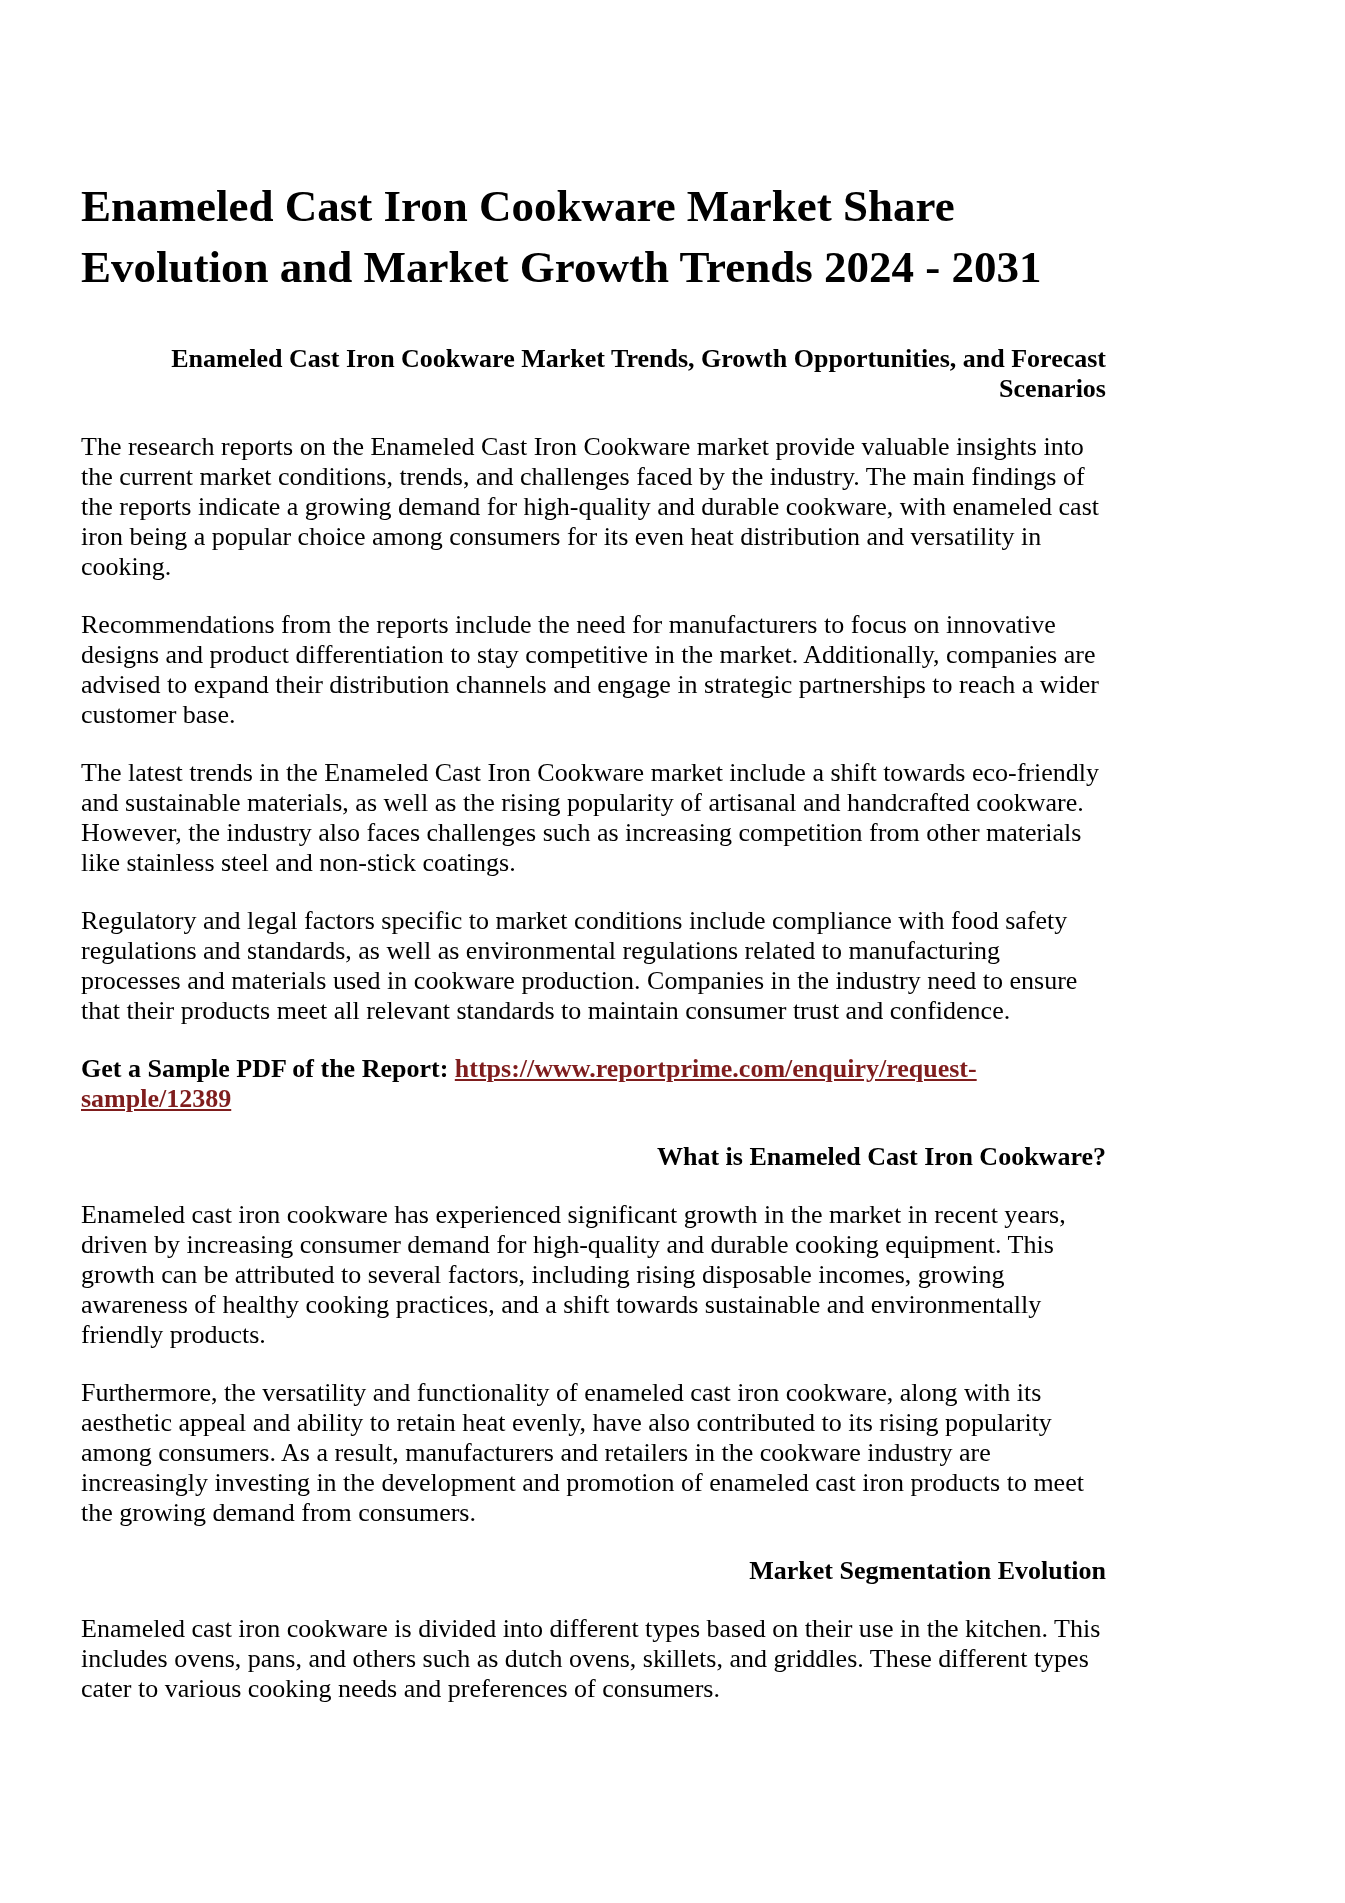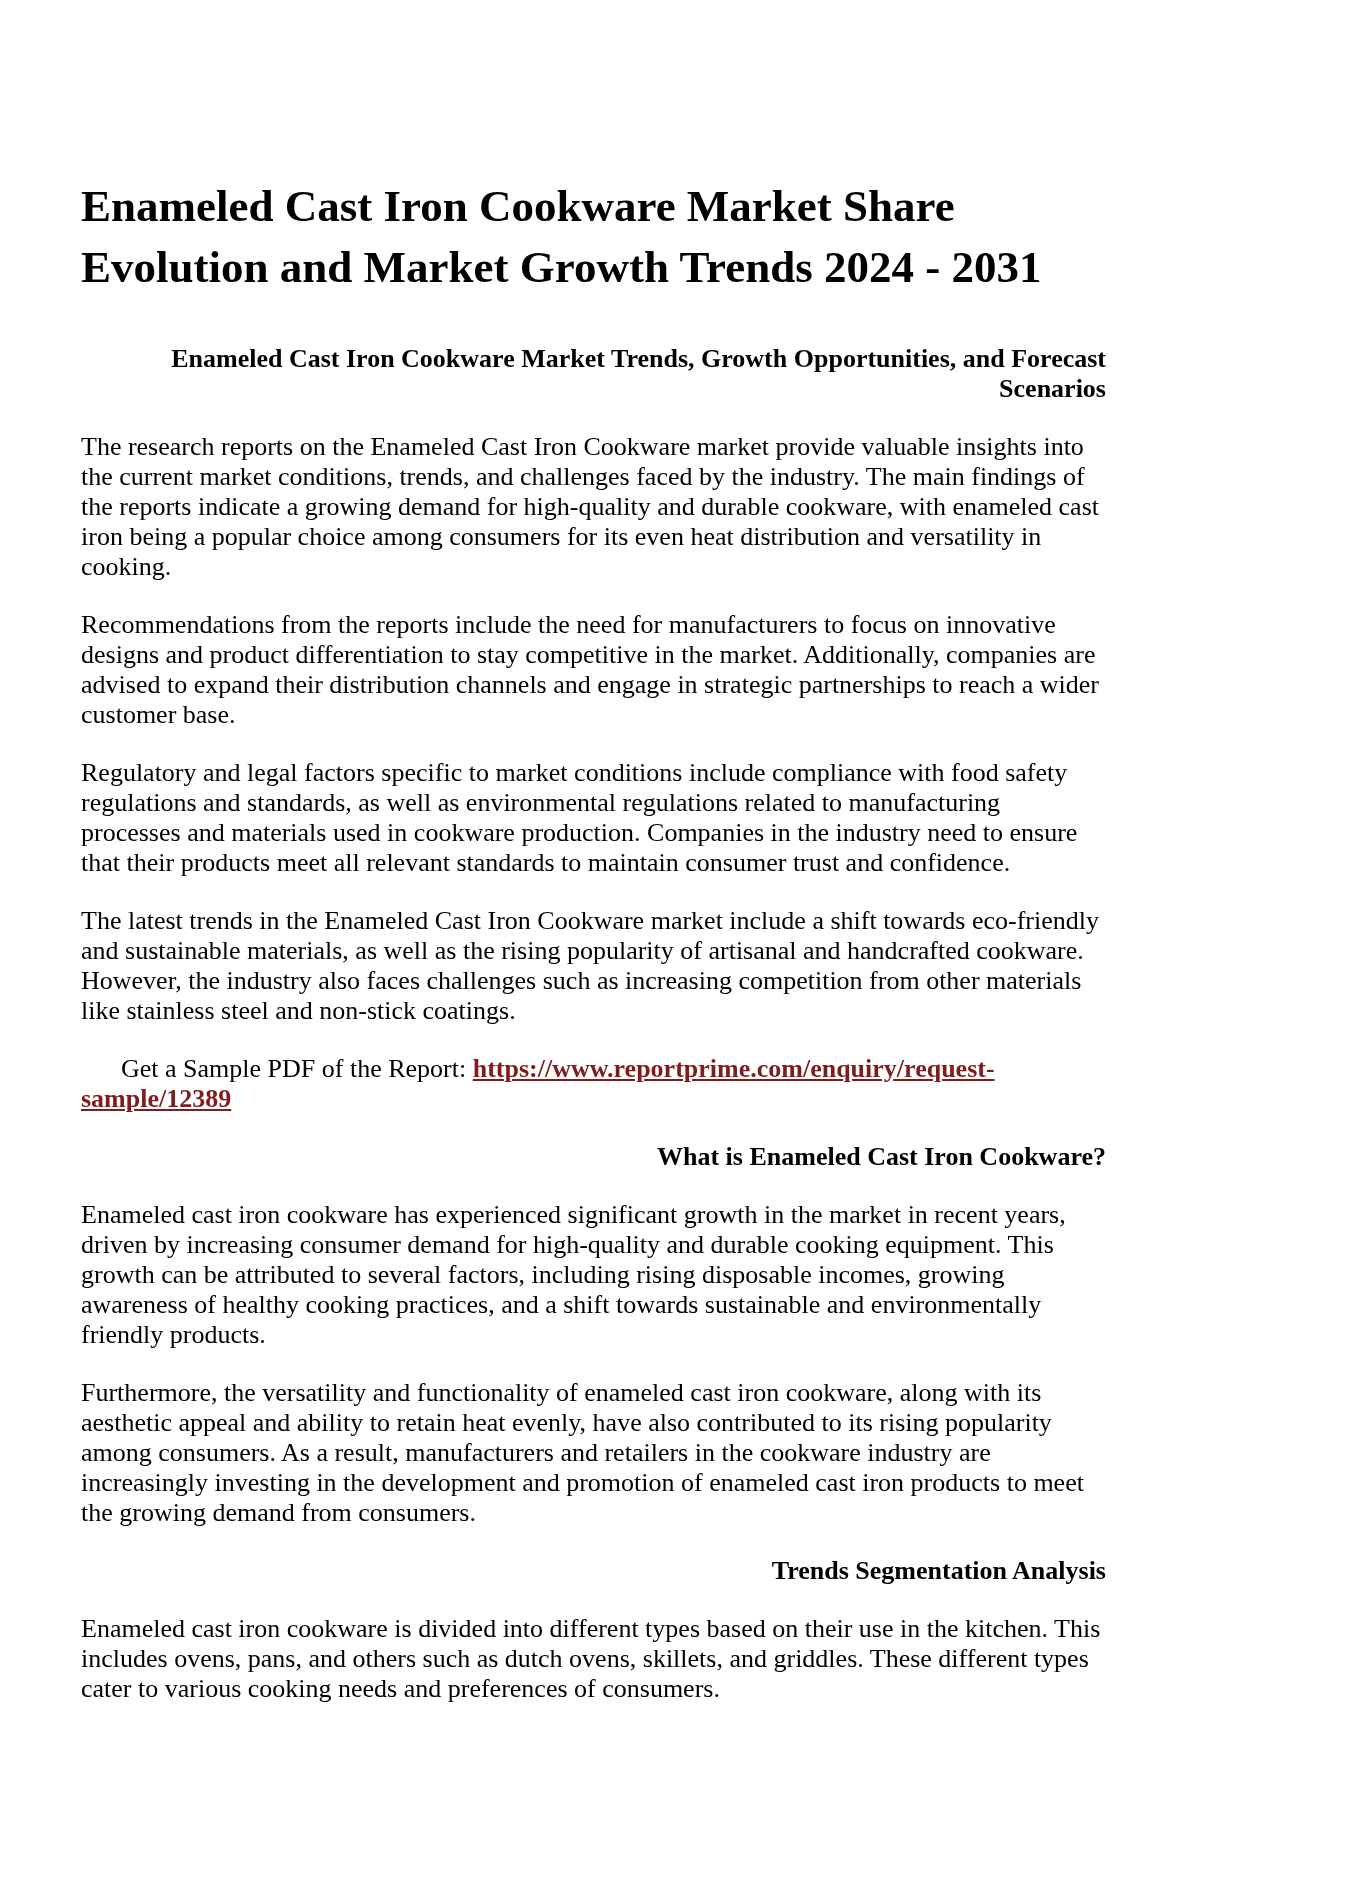--- a/index.html
+++ b/index.html
@@ -34,47 +34,46 @@
     font-weight: 700;
     text-align: right;
   }
   .doc-link {
     color: #7f1d1d;
     font-weight: 700;
     text-decoration: underline;
     cursor: pointer;
   }
   .inline-label {
-    font-weight: 400;
-    margin-left: 40px;
+    font-weight: 700;
   }
 </style>
 </head>
 <body>
 
 <div class="page">
 
   <h1 class="page-title">Enameled Cast Iron Cookware Market Share Evolution and Market Growth Trends 2024 - 2031</h1>
 
   <p class="block bold-heading">Enameled Cast Iron Cookware Market Trends, Growth Opportunities, and Forecast Scenarios</p>
 
   <p class="block">The research reports on the Enameled Cast Iron Cookware market provide valuable insights into the current market conditions, trends, and challenges faced by the industry. The main findings of the reports indicate a growing demand for high-quality and durable cookware, with enameled cast iron being a popular choice among consumers for its even heat distribution and versatility in cooking.</p>
 
   <p class="block">Recommendations from the reports include the need for manufacturers to focus on innovative designs and product differentiation to stay competitive in the market. Additionally, companies are advised to expand their distribution channels and engage in strategic partnerships to reach a wider customer base.</p>
 
+  <p class="block">The latest trends in the Enameled Cast Iron Cookware market include a shift towards eco-friendly and sustainable materials, as well as the rising popularity of artisanal and handcrafted cookware. However, the industry also faces challenges such as increasing competition from other materials like stainless steel and non-stick coatings.</p>
+
   <p class="block">Regulatory and legal factors specific to market conditions include compliance with food safety regulations and standards, as well as environmental regulations related to manufacturing processes and materials used in cookware production. Companies in the industry need to ensure that their products meet all relevant standards to maintain consumer trust and confidence.</p>
-
-  <p class="block">The latest trends in the Enameled Cast Iron Cookware market include a shift towards eco-friendly and sustainable materials, as well as the rising popularity of artisanal and handcrafted cookware. However, the industry also faces challenges such as increasing competition from other materials like stainless steel and non-stick coatings.</p>
 
   <p class="block"><span class="inline-label">Get a Sample PDF of the Report:</span> <a href="#" class="doc-link">https://www.reportprime.com/enquiry/request-sample/12389</a></p>
 
   <p class="block bold-heading">What is Enameled Cast Iron Cookware?</p>
 
   <p class="block">Enameled cast iron cookware has experienced significant growth in the market in recent years, driven by increasing consumer demand for high-quality and durable cooking equipment. This growth can be attributed to several factors, including rising disposable incomes, growing awareness of healthy cooking practices, and a shift towards sustainable and environmentally friendly products.</p>
 
   <p class="block">Furthermore, the versatility and functionality of enameled cast iron cookware, along with its aesthetic appeal and ability to retain heat evenly, have also contributed to its rising popularity among consumers. As a result, manufacturers and retailers in the cookware industry are increasingly investing in the development and promotion of enameled cast iron products to meet the growing demand from consumers.</p>
 
 
-  <p class="block bold-heading">Trends Segmentation Analysis</p>
+  <p class="block bold-heading">Market Segmentation Evolution</p>
 
   <p class="block">Enameled cast iron cookware is divided into different types based on their use in the kitchen. This includes ovens, pans, and others such as dutch ovens, skillets, and griddles. These different types cater to various cooking needs and preferences of consumers.</p>
 
 </div>
 
 </body></html>

